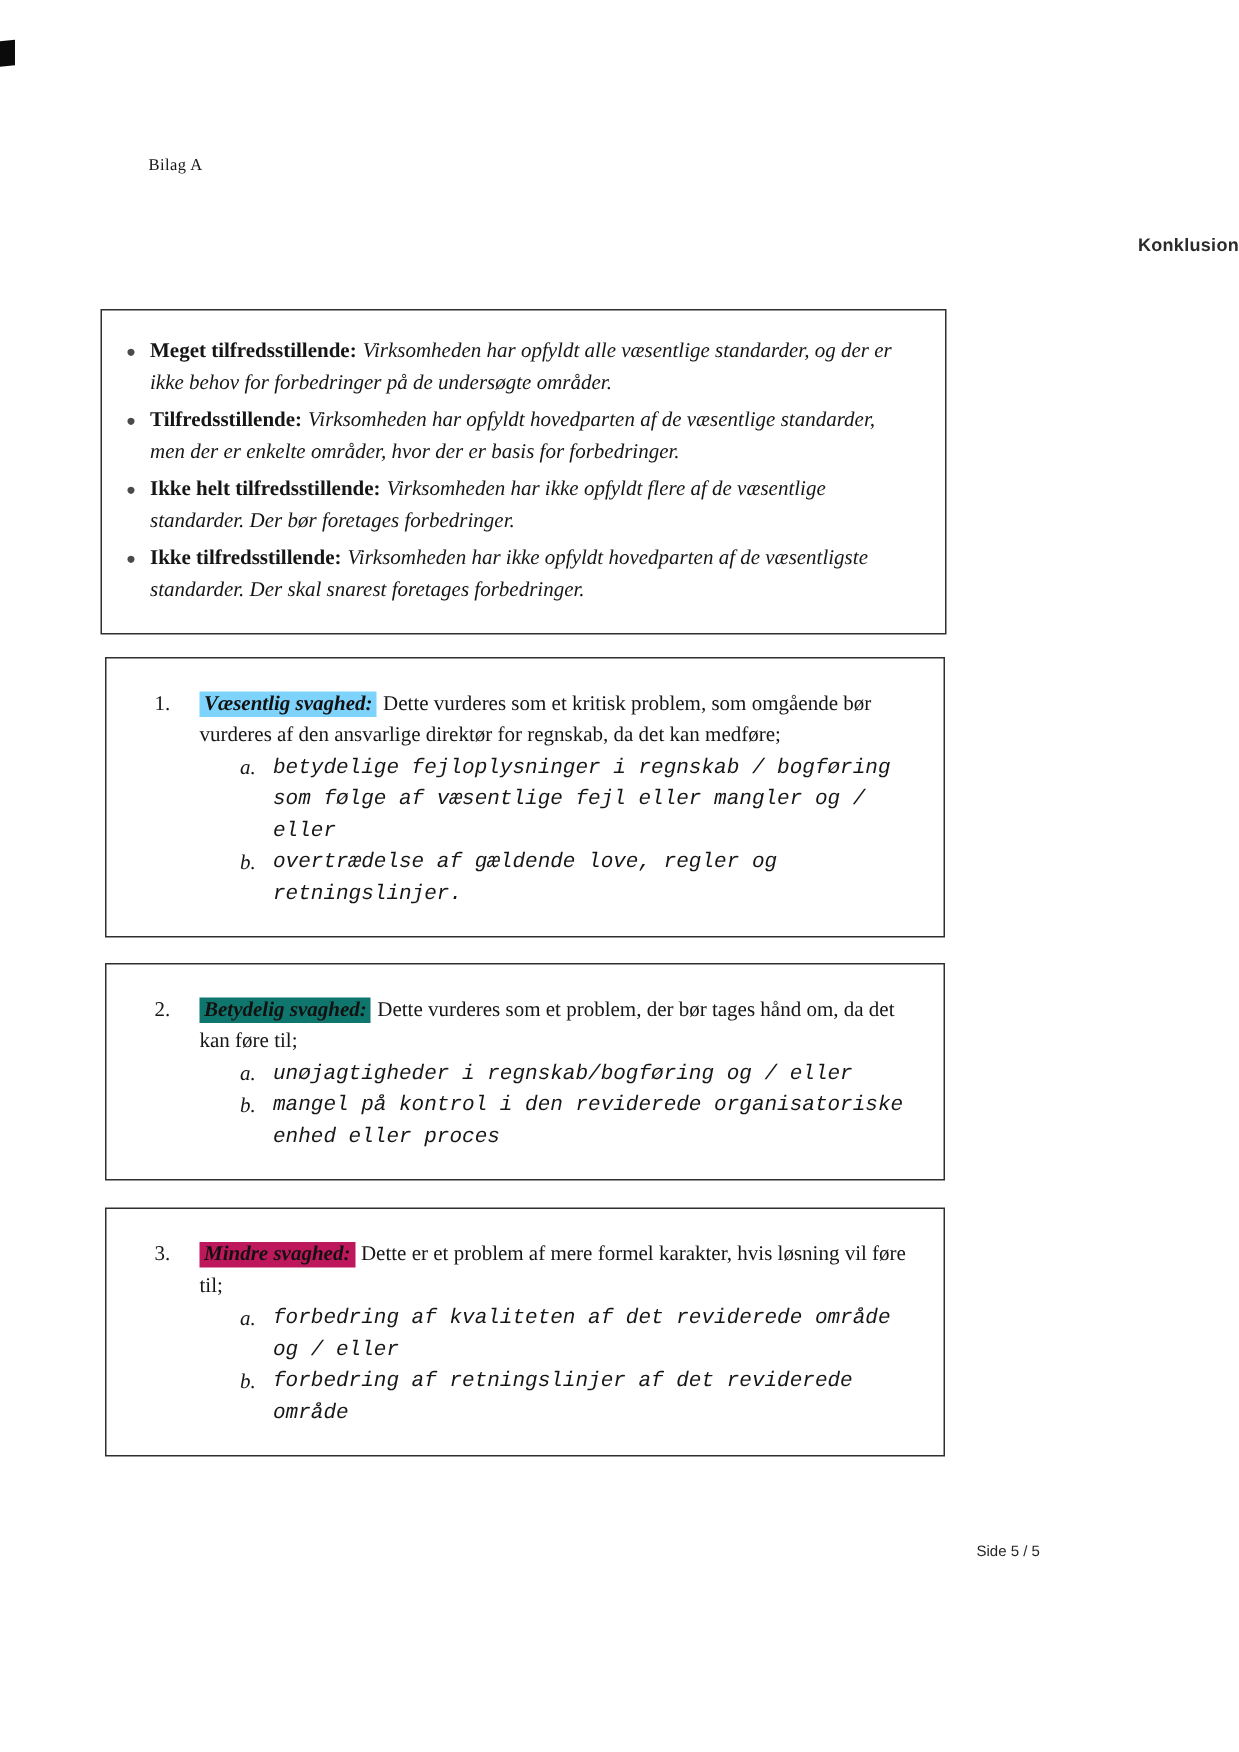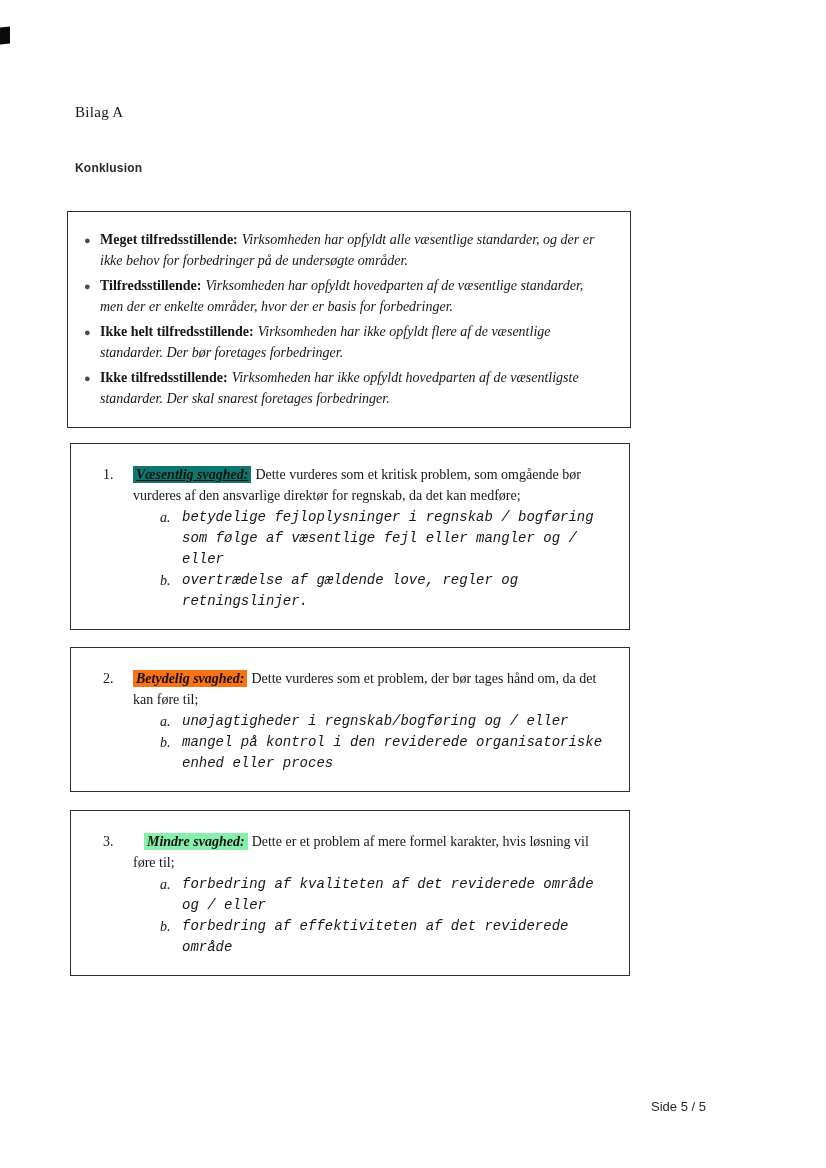--- a/index.html
+++ b/index.html
@@ -13,25 +13,26 @@
     font-family:"Liberation Serif", serif;
     color:#161616;
     padding:104px 0 0 75px;
   }
   .scan-artifact {
     position:absolute; left:0; top:27px;
     width:10px; height:17px;
     background:#0b0b0b;
     transform:skewY(-6deg);
   }
-  .attachment-label { font-size:15px; letter-spacing:0.3px; }
+  .attachment-label { font-size:11px; letter-spacing:0.3px;margin-left:24px; }
   .section-heading {
     font-family:"Liberation Sans", sans-serif;
     font-size:12px; font-weight:700; color:#2b2b2b;
     letter-spacing:0.2px;
+    text-align:right;
   }
   .heading-konklusion { margin-top:40px; }
   .heading-bemaerkninger { margin-top:26px; }
   .intro-para {
     margin-top:7px;
     width:552px;
     font-size:14px;
     line-height:1.33;
   }
   
@@ -72,23 +73,23 @@
     color:#141010;
     margin-right:4px;
   }
   .subitems { margin-top:1px; }
   .subitem { display:flex; font-style:italic; }
   .sub-letter { flex:none; width:22px; margin-left:27px; }
   .sub-text { flex:1;font-family:Liberation Mono, monospace; }
   
   .page-footer {
     position:absolute;
-    left:651px; top:1099px;
+    left:651px; top:1029px;
     font-family:"Liberation Sans", sans-serif;
-    font-size:13px; color:#262626;
+    font-size:10px; color:#262626;
   }
 </style>
 </head>
 <body>
 
 <div class="page">
   <div class="scan-artifact"></div>
 
   <div class="attachment-label">Bilag A</div>
 
@@ -111,67 +112,67 @@
       <span class="grade-bullet">●</span>
       <div class="grade-text"><span class="grade-term">Ikke tilfredsstillende:</span><span class="grade-desc">Virksomheden har ikke opfyldt hovedparten af de væsentligste standarder. Der skal snarest foretages forbedringer.</span></div>
     </div>
   </div>
 
 
   <div class="level-box level-box-1">
     <div class="level-row">
       <span class="level-number">1.</span>
       <div class="level-text">
-        <div class="level-main"><span class="severity-term" style="background-color: #0f766e; text-decoration: underline;">Væsentlig svaghed:</span><span class="level-lead">Dette vurderes som et kritisk problem, som omgående bør vurderes af den ansvarlige direktør for regnskab, da det kan medføre;</span></div>
+        <div class="level-main"><span class="severity-term" style="background-color: #7dd3fc;">Væsentlig svaghed:</span><span class="level-lead">Dette vurderes som et kritisk problem, som omgående bør vurderes af den ansvarlige direktør for regnskab, da det kan medføre;</span></div>
         <div class="subitems">
           <div class="subitem">
               <span class="sub-letter">a.</span>
               <span class="sub-text">betydelige fejloplysninger i regnskab / bogføring som følge af væsentlige fejl eller mangler og / eller</span>
             </div>
           <div class="subitem">
               <span class="sub-letter">b.</span>
               <span class="sub-text">overtrædelse af gældende love, regler og retningslinjer.</span>
             </div>
         </div>
       </div>
     </div>
   </div>
 
   <div class="level-box level-box-2">
     <div class="level-row">
       <span class="level-number">2.</span>
       <div class="level-text">
-        <div class="level-main"><span class="severity-term" style="background-color: #f97316;">Betydelig svaghed:</span><span class="level-lead">Dette vurderes som et problem, der bør tages hånd om, da det kan føre til;</span></div>
+        <div class="level-main"><span class="severity-term" style="background-color: #0f766e;">Betydelig svaghed:</span><span class="level-lead">Dette vurderes som et problem, der bør tages hånd om, da det kan føre til;</span></div>
         <div class="subitems">
           <div class="subitem">
               <span class="sub-letter">a.</span>
               <span class="sub-text">unøjagtigheder i regnskab/bogføring og / eller</span>
             </div>
           <div class="subitem">
               <span class="sub-letter">b.</span>
               <span class="sub-text">mangel på kontrol i den reviderede organisatoriske enhed eller proces</span>
             </div>
         </div>
       </div>
     </div>
   </div>
 
   <div class="level-box level-box-3">
     <div class="level-row">
       <span class="level-number">3.</span>
       <div class="level-text">
-        <div class="level-main"><span class="severity-term" style="background-color: #86efac; margin-left: 11px;">Mindre svaghed:</span><span class="level-lead">Dette er et problem af mere formel karakter, hvis løsning vil føre til;</span></div>
+        <div class="level-main"><span class="severity-term" style="background-color: #be185d;">Mindre svaghed:</span><span class="level-lead">Dette er et problem af mere formel karakter, hvis løsning vil føre til;</span></div>
         <div class="subitems">
           <div class="subitem">
               <span class="sub-letter">a.</span>
               <span class="sub-text">forbedring af kvaliteten af det reviderede område og / eller</span>
             </div>
           <div class="subitem">
               <span class="sub-letter">b.</span>
-              <span class="sub-text">forbedring af effektiviteten af det reviderede område</span>
+              <span class="sub-text">forbedring af retningslinjer af det reviderede område</span>
             </div>
         </div>
       </div>
     </div>
   </div>
 
   <div class="page-footer">Side 5 / 5</div>
 </div>
 
 </body></html>

